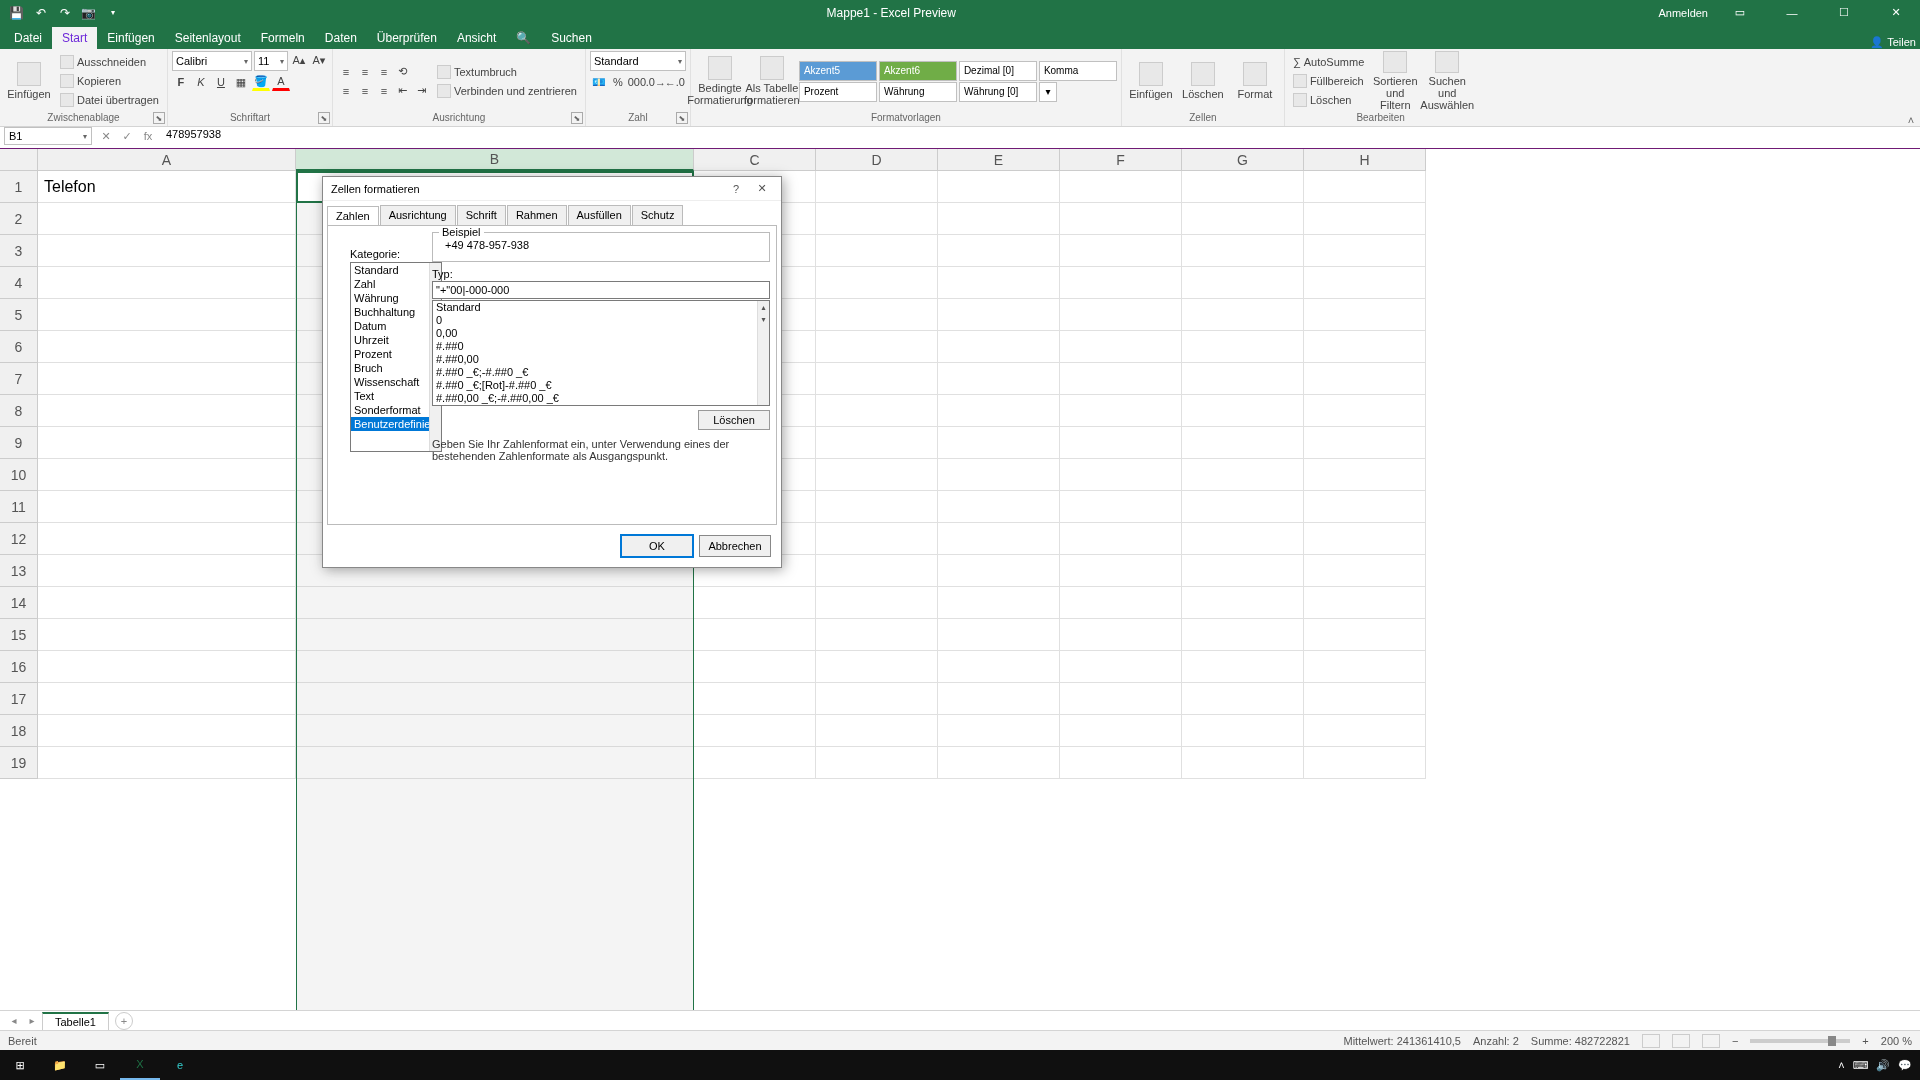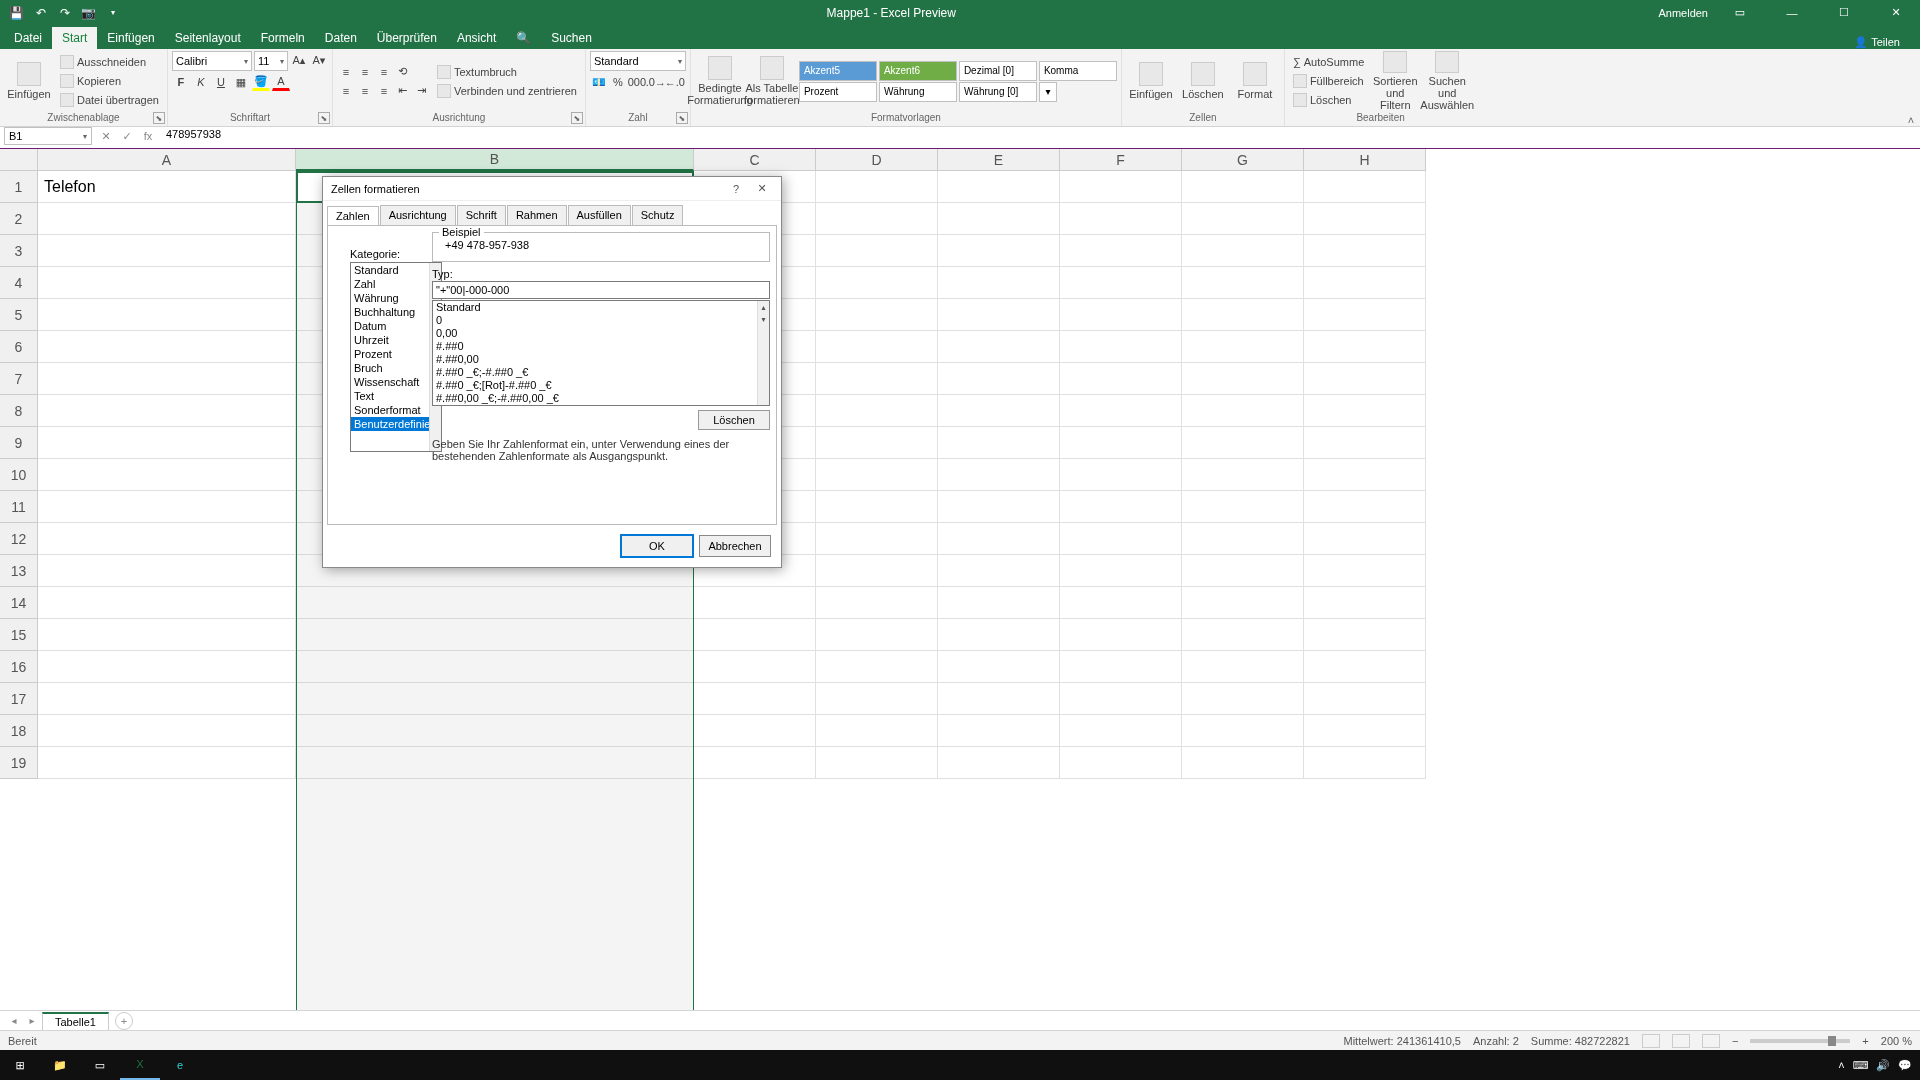--- a/index.html
+++ b/index.html
@@ -5,22 +5,22 @@
 *{box-sizing:border-box;margin:0;padding:0;font-family:'Segoe UI',Tahoma,sans-serif;font-size:11px;user-select:none}
 body{background:#fff;width:1920px;height:1080px;overflow:hidden;position:relative}
 .titlebar{height:25px;background:#217346;display:flex;align-items:center;color:#fff}
 .titlebar .qat{display:flex;align-items:center;gap:2px;padding-left:6px}
 .qat-ico{width:22px;height:22px;display:flex;align-items:center;justify-content:center;font-size:12px;color:#fff}
 .titlebar .title-center{flex:1;text-align:center;font-size:12px}
 .titlebar .title-right{display:flex;align-items:center;gap:12px;padding-right:4px}
 .winbtn{width:40px;height:25px;display:flex;align-items:center;justify-content:center}
 .ribbon-tabs{height:24px;background:#217346;display:flex;align-items:flex-end;color:#fff;padding-left:4px}
 .rtab{padding:4px 10px;font-size:12px;cursor:pointer}
-.rtab.active{background:#f3f3f3;color:#15803d}
-.ribbon-right{margin-left:auto;display:flex;align-items:center;padding-right:20px;gap:8px}
+.rtab.active{background:#f3f3f3;color:#6d28d9}
+.ribbon-right{margin-left:auto;display:flex;align-items:center;padding-right:4px;gap:8px}
 .ribbon{height:78px;background:#f3f3f3;border-bottom:1px solid #d4d4d4;display:flex}
 .rgroup{border-right:1px solid #e1e1e1;display:flex;flex-direction:column;padding:2px 4px;position:relative}
 .rgroup .glabel{font-size:10px;color:#666;text-align:center;padding:1px 0}
 .rgroup .gbody{flex:1;display:flex;align-items:center;gap:2px}
 .bigbtn{display:flex;flex-direction:column;align-items:center;justify-content:center;width:50px;height:60px;font-size:10px;color:#444;text-align:center;gap:2px}
 .bigbtn .ico{width:24px;height:24px;background:#e8e8e8;border:1px solid #ccc}
 .smallbtn{height:18px;padding:1px 4px;display:flex;align-items:center;gap:3px;font-size:10px;color:#444}
 .smallbtn .ico{width:14px;height:14px;background:#e8e8e8;border:1px solid #ccc}
 .font-combo{width:80px;height:20px;border:1px solid #c0c0c0;background:#fff;padding:1px 3px;font-size:11px;display:flex;align-items:center;justify-content:space-between}
 .font-size-combo{width:34px;height:20px;border:1px solid #c0c0c0;background:#fff;padding:1px 3px;font-size:11px;display:flex;align-items:center;justify-content:space-between}

